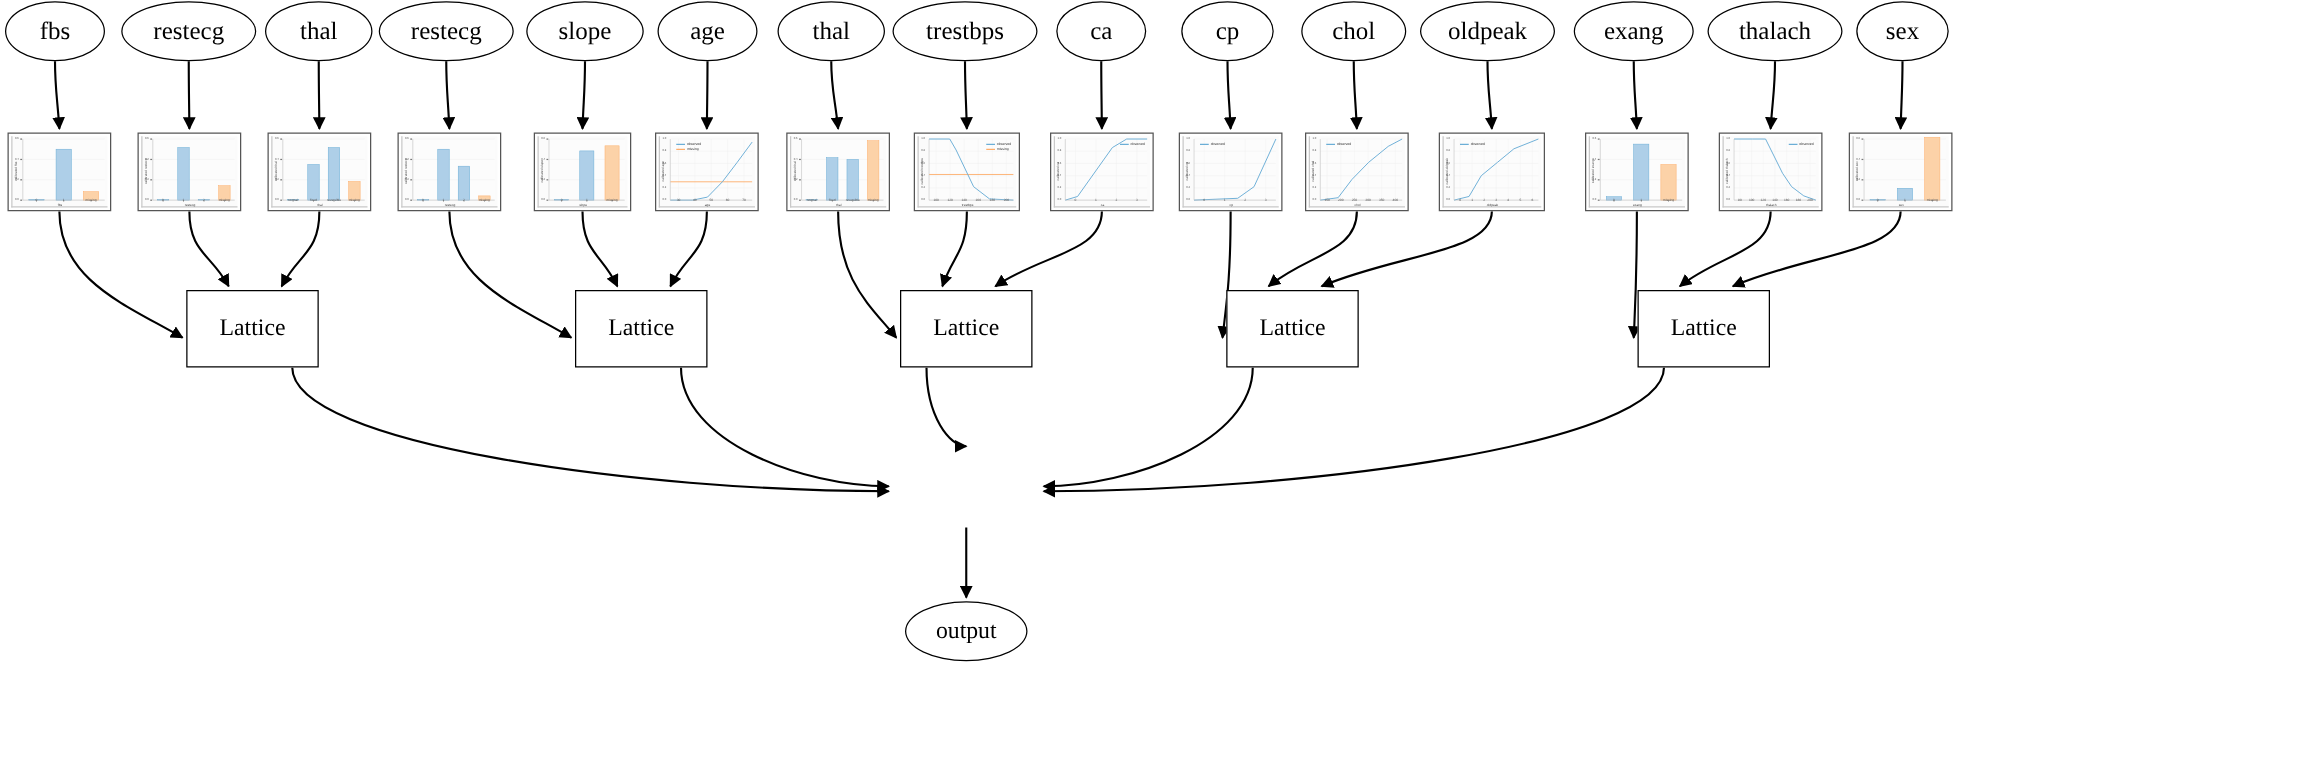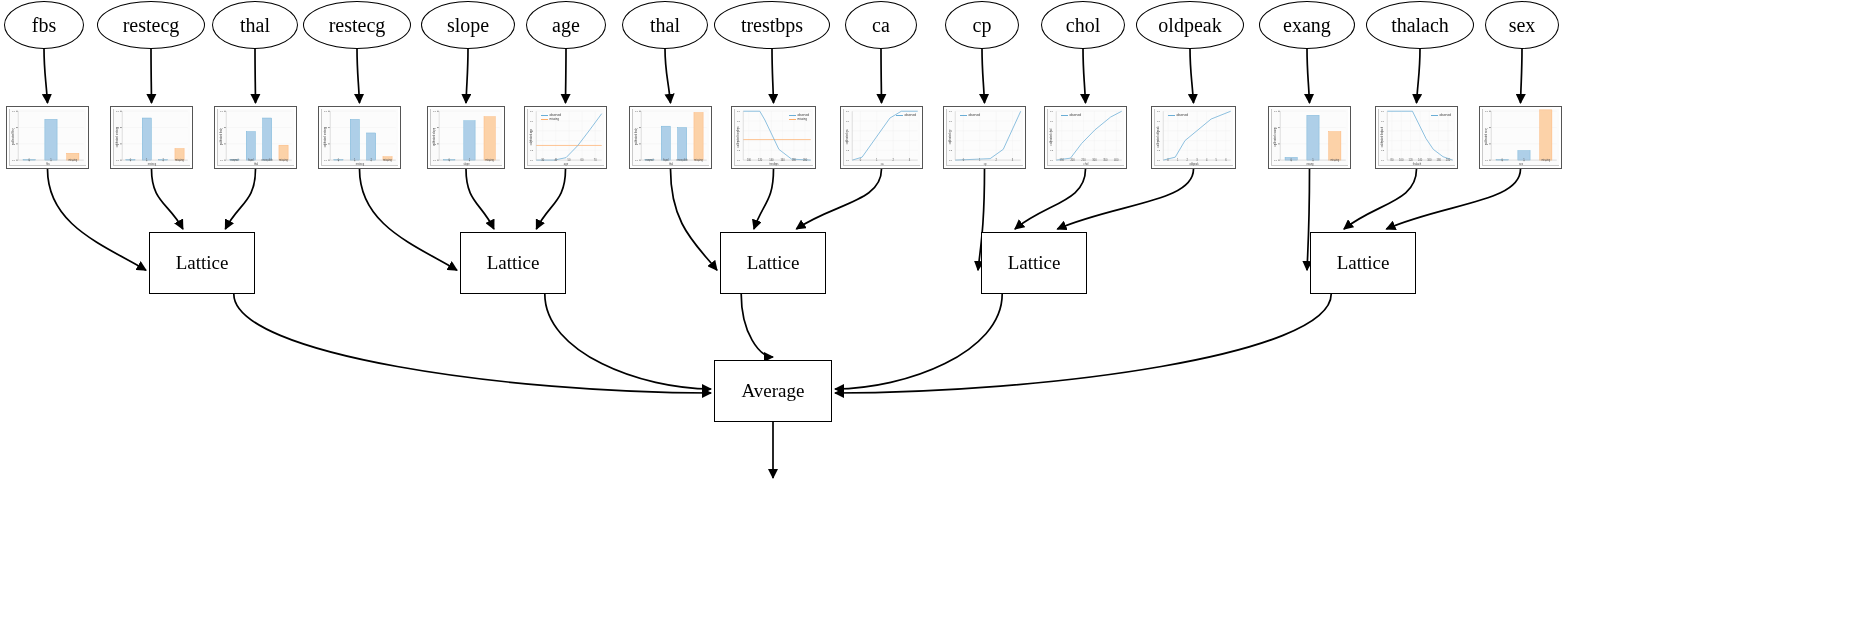--- a/index.html
+++ b/index.html
@@ -731,18 +731,18 @@
         <span>Lattice</span>
       </div>
       <div class="node-box" style="left: 981px; top: 232px; width: 106px; height: 62px; font-size: 19px;">
         <span>Lattice</span>
       </div>
       <div class="node-box" style="left: 1310px; top: 232px; width: 106px; height: 62px; font-size: 19px;">
         <span>Lattice</span>
       </div>
     </div>
 
-  <div class="node-box" id="avg-node" style="left: 714px; top: 360px; width: 118px; height: 62px; font-size: 19px;">
-    <span>Average</span>
+
+  <div class="node-ellipse" id="out-node" style="left: 724px; top: 481px; width: 98px; height: 48px; font-size: 19px;">
+    <span>output</span>
   </div>
 
-
 </div>
 
 </body></html>

